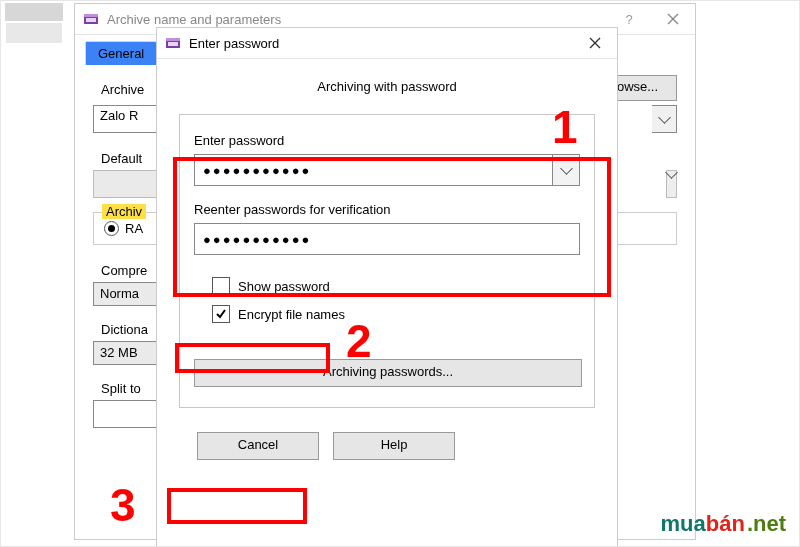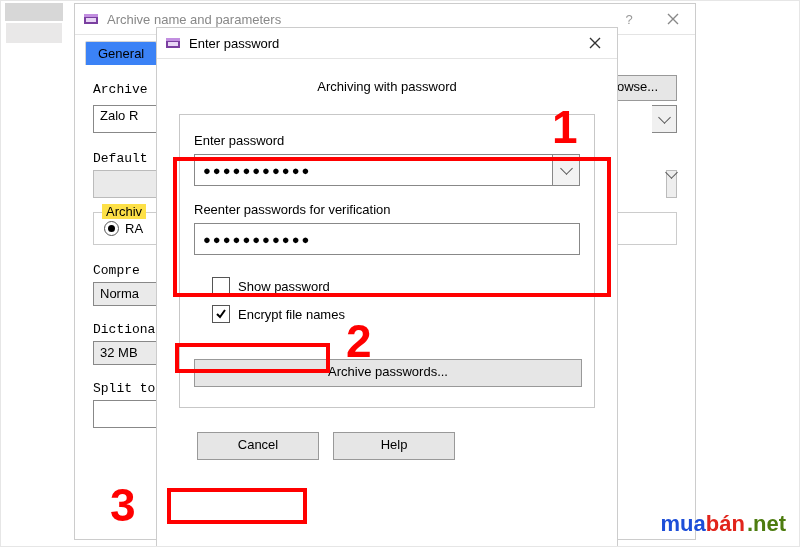--- a/index.html
+++ b/index.html
@@ -10,21 +10,21 @@
   .dialog{position:absolute;border:1px solid #ccc;background:#fff;}
   .back-dialog{left:74px;top:3px;width:620px;height:535px;}
   .titlebar{height:30px;display:flex;align-items:center;padding-left:8px;border-bottom:1px solid #e4e4e4;background:#fff;color:#888;}
   .titlebar .icon{width:16px;height:16px;margin-right:8px;flex:none;}
   .titlebar .title{flex:1;font-size:13px;}
   .titlebar .btn{width:44px;height:30px;display:flex;align-items:center;justify-content:center;color:#999;}
   .tabs{display:flex;padding:6px 10px 0 10px;}
   .tab{padding:4px 12px;border:1px solid #d5d5d5;border-bottom:none;background:#3b82f6;margin-right:2px;border-top-left-radius:2px;border-top-right-radius:2px;}
   .tab.cut{overflow:hidden;}
   .form{padding:10px 18px;}
-  .lbl{margin:6px 0 4px 0;display:block;font-family:Liberation Mono, monospace;}
+  .lbl{margin:6px 0 4px 8px;display:block;}
   .txt{border:1px solid #888;height:22px;padding:2px 6px;background:#fff;}
   .combo{display:flex;}
   .combo .txt{flex:1;}
   .combo .dd{width:24px;border:1px solid #888;border-left:none;display:flex;align-items:center;justify-content:center;background:#f0f0f0;}
   .chev{width:8px;height:8px;border-right:1px solid #555;border-bottom:1px solid #555;transform:rotate(45deg);margin-top:-3px;}
   .group{border:1px solid #ccc;margin-top:14px;padding:8px 10px;position:relative;}
   .group .legend{position:absolute;top:-9px;left:8px;background:#fde047;padding:0 4px;}
   .radio{display:flex;align-items:center;gap:6px;}
   .radio .dot{width:13px;height:13px;border:1px solid #555;border-radius:50%;display:flex;align-items:center;justify-content:center;}
   .radio .dot .fill{width:7px;height:7px;background:#000;border-radius:50%;}
@@ -48,21 +48,21 @@
   .cb .box svg{display:none;}
   .org-btn{width:100%;height:26px;border:1px solid #999;background:#e6e6e6;text-align:center;line-height:24px;margin-top:36px;}
   .dlg-buttons{display:flex;gap:14px;margin-top:24px;justify-content:flex-start;padding-left:18px;}
   .dlg-btn{width:120px;height:26px;border:1px solid #999;background:#e6e6e6;text-align:center;line-height:24px;}
   .dlg-btn.default{border:1px solid #0a64ad;box-shadow:inset 0 0 0 1px #7ab5e5;}
   
   .ann-num{position:absolute;color:#ff0000;font-weight:800;font-size:46px;font-family:Arial,sans-serif;pointer-events:none;}
   .ann-box{position:absolute;border:4px solid #ff0000;box-sizing:border-box;pointer-events:none;}
   
   .watermark{position:absolute;right:14px;bottom:10px;display:flex;align-items:baseline;font-weight:700;}
-  .watermark .a{color:#1d4ed8;font-size:22px;margin-left:44px;}
+  .watermark .a{color:#0f766e;font-size:22px;margin-left:44px;}
   .watermark .b{color:#e1241b;font-size:22px;}
   .watermark .c{color:#4d7c0f;font-size:22px;margin-left:2px;}
   .gray-border{position:absolute;left:0;top:0;width:798px;height:545px;border:1px solid #e6e6e6;pointer-events:none;}
 </style>
 </head>
 <body>
 
 <div class="white-bg"></div>
 <div class="gray-stub"></div>
 <div class="gray-stub2"></div>
@@ -181,21 +181,21 @@
       </div>
       <div class="cb">
         <div class="box checked">
             <svg width="12" height="12" viewBox="0 0 12 12">
               <path d="M2 6 L5 9 L10 2" stroke="#000" stroke-width="2" fill="none"></path>
             </svg>
           </div>
         <span>Encrypt file names</span>
       </div>
 
-      <div class="org-btn"><span>Archive passwords...</span></div>
+      <div class="org-btn"><span>Archiving passwords...</span></div>
     </div>
 
     <div class="dlg-buttons">
       <div class="dlg-btn"><span>Cancel</span></div>
       <div class="dlg-btn"><span>Help</span></div>
     </div>
   </div>
 </div>
 
 <div class="ann-box" style="left:173px;top:157px;width:438px;height:140px;"></div>

